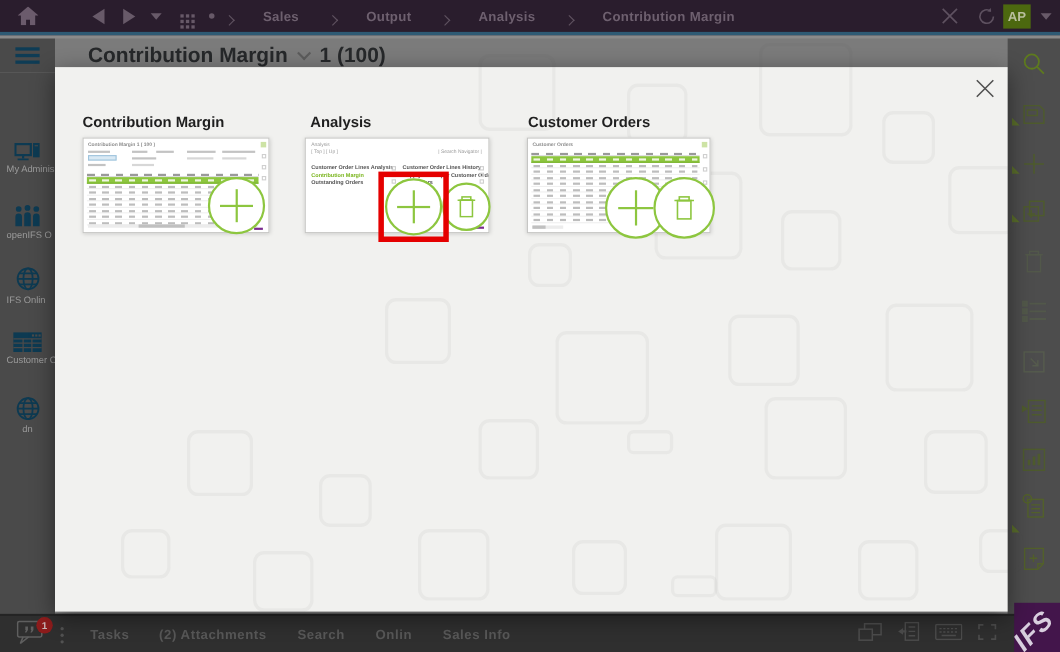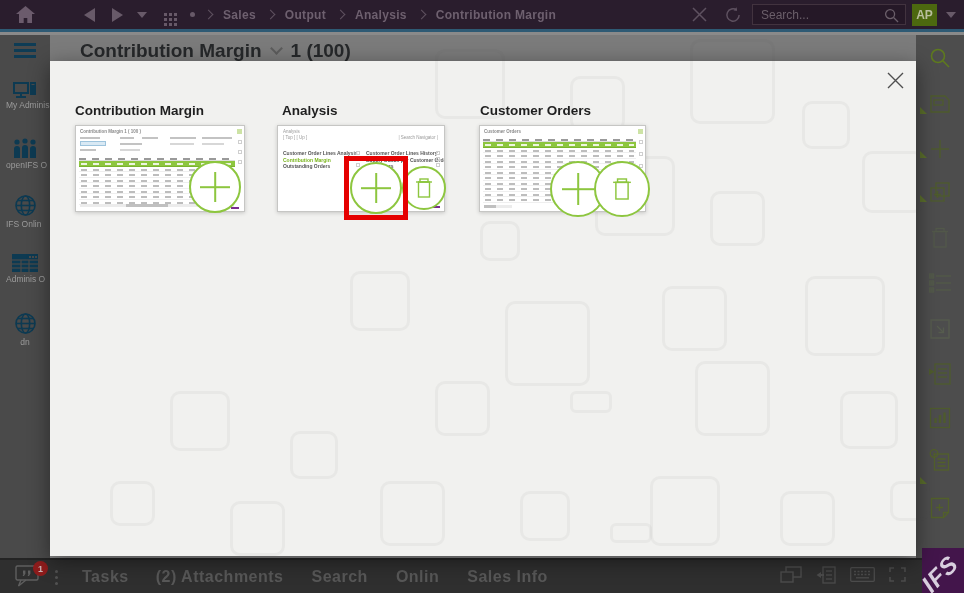--- a/index.html
+++ b/index.html
@@ -28,36 +28,36 @@
   
   #titlebar{left:50px;top:35px;width:866px;height:31px;background:#7b7b7b;display:flex;align-items:center;}
   #hamburger-zone{left:0;top:35px;width:50px;height:31px;background:#4a4a4a;display:flex;align-items:center;justify-content:center;cursor:pointer;}
   .burger{width:22px;height:3.5px;background:#0e3c55;box-shadow:0 6px #0e3c55,0 12px #0e3c55;margin-bottom:12px;}
   #page-title{font-size:19px;font-weight:bold;color:#26282a;margin-left:30px;white-space:nowrap;}
   .title-caret{width:9px;height:9px;border-right:2px solid #5c5c5c;border-bottom:2px solid #5c5c5c;transform:rotate(45deg);margin:0 10px 4px 10px;display:inline-block;}
   #page-count{font-size:19px;font-weight:bold;color:#26282a;}
 
   
   #sidebar{left:0;top:66px;width:50px;height:492px;background:#4a4a4a;overflow:hidden;}
-  .nav-item{position:absolute;left:0;width:50px;text-align:center;cursor:pointer;}
+  .nav-item{position:absolute;left:0;width:50px;text-align:center;cursor:pointer;margin-top:48px;}
   .nav-item .lbl{display:block;font-size:8.5px;color:#9b9b9b;margin-top:2px;white-space:nowrap;padding-left:6px;text-align:left;}
   .nav-item svg{display:block;margin:0 auto;}
 
   
   #page-bg{left:50px;top:66px;width:866px;height:492px;background:#8a8a8a;}
 
   
   #rightbar{left:916px;top:35px;width:48px;height:523px;background:#4d4d4d;}
   .rtool{position:absolute;left:50%;transform:translateX(-50%);cursor:pointer;}
   .rtri{position:absolute;left:4px;width:0;height:0;border-left:7px solid #5a6e2a;border-top:7px solid transparent;}
 
   
   #footer{left:0;top:558px;width:964px;height:35px;background:#2f2f2f;border-top:2px solid #242424;
           display:flex;align-items:center;color:#5b5b5b;}
-  .fitem{font-size:16px;font-weight:bold;letter-spacing:.5px;white-space:nowrap;cursor:pointer;color:#585858;}
+  .fitem{font-size:12px;font-weight:bold;letter-spacing:.5px;white-space:nowrap;cursor:pointer;color:#585858;}
   #badge{position:absolute;left:33px;top:561px;width:15px;height:15px;border-radius:50%;background:#8e1c1c;
          color:#c9b6b6;font-size:9px;font-weight:bold;display:flex;align-items:center;justify-content:center;z-index:3;}
   .kebab{width:3px;height:3px;border-radius:50%;background:#525252;box-shadow:0 6px #525252,0 12px #525252;margin:-10px 0 0 14px;}
 
   
   #ifs-logo{left:922px;top:548px;width:42px;height:45px;background:#43154b;overflow:hidden;z-index:4;}
   #ifs-logo span{position:absolute;left:-2px;top:12px;color:#d8cede;font-size:24px;font-weight:bold;font-style:italic;
                  transform:rotate(-45deg);letter-spacing:1px;}
 
   
@@ -100,46 +100,39 @@
     <span class="ico" style="margin-left:16px">
       <svg width="19" height="17" viewBox="0 0 19 17">
           <path d="M9.5 0L19 8h-3v9h-4.7v-5H7.7v5H3V8H0z" fill="#6b5b6c"></path>
         </svg>
     </span>
     <span class="ico tri-left" style="margin-left:49px"></span>
     <span class="ico tri-right" style="margin-left:17px"></span>
     <span class="ico caret-down" style="margin-left:14px"></span>
     <span class="ico grid9" style="margin-left:17px"></span>
     <span class="ico dot" style="margin-left:23px"></span>
-    <nav style="display:flex;align-items:center;margin-left:10px;gap:11px;">
+    <nav style="display:flex;align-items:flex-end;margin-left:10px;gap:27px;">
       <span class="chev"></span>
       <span class="crumb">Sales</span>
       <span class="chev"></span>
       <span class="crumb">Output</span>
       <span class="chev"></span>
       <span class="crumb">Analysis</span>
       <span class="chev"></span>
       <span class="crumb">Contribution Margin</span>
     </nav>
     <span class="ico" style="margin-left:auto">
       <svg width="15" height="15" viewBox="0 0 15 15">
           <path d="M1 1l13 13M14 1L1 14" stroke="#5e5160" stroke-width="1.5" fill="none"></path>
         </svg>
     </span>
     <span class="ico" style="margin-left:17px">
       <svg width="18" height="18" viewBox="0 0 22 22">
           <path d="M18.5 11a7.5 7.5 0 1 1-3-6" fill="none" stroke="#5e5160" stroke-width="1.8"></path>
           <path d="M15.5 1.5l.4 4.3-4.3-.4z" fill="#5e5160"></path>
-        </svg>
-    </span>
-    <span id="search-box" style="margin-left:10px">
-      <input type="text" placeholder="Search..." style="">
-      <svg width="15" height="15" viewBox="0 0 16 16" style="position:absolute;right:6px;top:3px">
-          <circle cx="6.5" cy="6.5" r="4.8" fill="none" stroke="#6b5f6a" stroke-width="1.4"></circle>
-          <line x1="10.2" y1="10.2" x2="15" y2="15" stroke="#6b5f6a" stroke-width="1.4"></line>
         </svg>
     </span>
     <span id="avatar" style="margin-left:6px">AP</span>
     <span class="ico caret-down" style="margin:0 8px 0 9px"></span>
   </header>
 
   <div id="hamburger-zone" class="abs">
     <span class="burger"></span>
   </div>
   <div id="titlebar" class="abs">
@@ -191,21 +184,21 @@
             <line x1="0" y1="14" x2="26" y2="14"></line>
             <line x1="9" y1="6" x2="9" y2="18"></line>
             <line x1="17" y1="6" x2="17" y2="18"></line>
           </g>
           <g fill="#4a4a4a">
             <rect x="17" y="2" width="2" height="2"></rect>
             <rect x="20" y="2" width="2" height="2"></rect>
             <rect x="23" y="2" width="2" height="2"></rect>
           </g>
         </svg>
-      <span class="lbl">Adminis O</span>
+      <span class="lbl">Customer O</span>
     </div>
     <div class="nav-item" style="top:246px">
       <svg width="23" height="23" viewBox="0 0 23 23">
           <g fill="none" stroke="#0d3a52" stroke-width="1.6">
             <circle cx="11.5" cy="11.5" r="9.5"></circle>
             <ellipse cx="11.5" cy="11.5" rx="4.2" ry="9.5"></ellipse>
             <line x1="2" y1="11.5" x2="21" y2="11.5"></line>
             <line x1="3.5" y1="6.5" x2="19.5" y2="6.5"></line>
             <line x1="3.5" y1="16.5" x2="19.5" y2="16.5"></line>
           </g>

